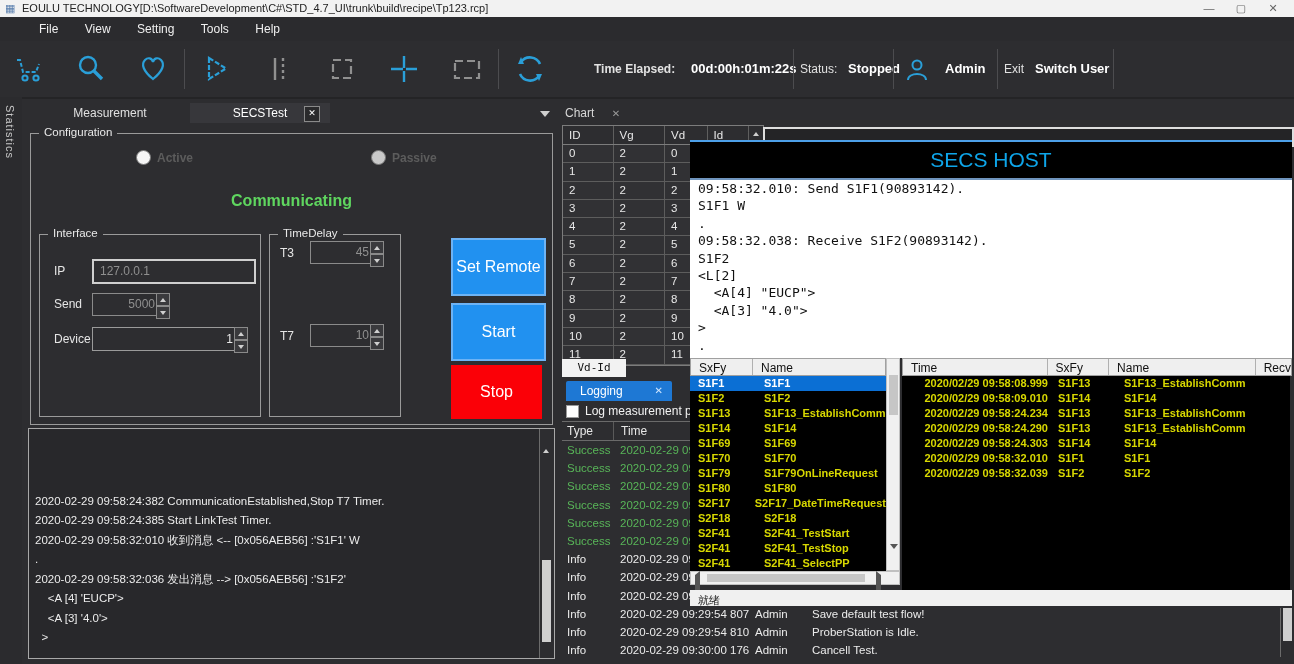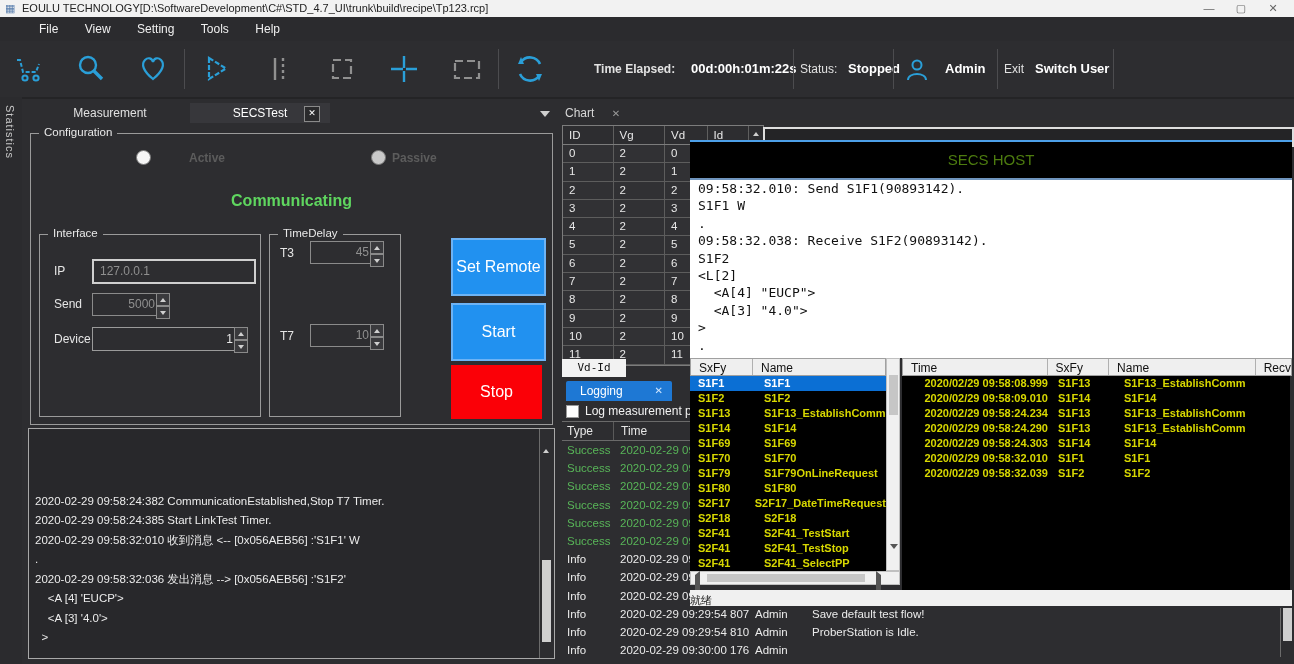--- a/index.html
+++ b/index.html
@@ -39,21 +39,21 @@
   .tri-dn-lt{width:0;height:0;border-left:5px solid transparent;border-right:5px solid transparent;border-top:6px solid #cfcfcf;}
 
   
   .groupbox{position:absolute;border:1px solid #9a9a9a;}
   .grouplabel{position:absolute;top:-8px;left:8px;background:#2d2d30;padding:0 5px;font-size:11.5px;color:#e8e8e8;}
   #config{left:30px;top:133px;width:521px;height:290px;}
   .radio{position:absolute;width:13px;height:13px;border-radius:50%;}
   #radio-active{left:105px;top:16px;background:#f5f5f5;border:1px solid #777;}
   #radio-passive{left:340px;top:16px;background:#c9c9c9;border:1px solid #777;}
   .radiolabel{position:absolute;top:17px;font-size:12px;color:#5c5c5c;font-weight:bold;}
-  #lbl-active{left:126px;margin-left:32px;} #lbl-passive{left:361px;}
+  #lbl-active{left:126px;} #lbl-passive{left:361px;}
   #comm-status{position:absolute;left:0;top:58px;width:521px;text-align:center;font-size:16px;font-weight:bold;color:#5fd65f;}
 
   #iface{left:8px;top:100px;width:220px;height:181px;}
   #tdelay{left:238px;top:100px;width:130px;height:181px;}
   .fldlabel{position:absolute;font-size:12px;color:#e6e6e6;}
   .fld{position:absolute;background:#2d2d30;font-size:12px;color:#8f8f8f;}
   #ip-input{left:52px;top:24px;width:154px;height:21px;border:2px solid #cfcfcf;line-height:21px;padding-left:6px;}
   #port-input{left:52px;top:58px;width:62px;height:21px;border:1px solid #8a8a8a;line-height:21px;text-align:right;padding-right:3px;}
   #device-input{left:52px;top:92px;width:140px;height:22px;border:1px solid #9a9a9a;line-height:22px;text-align:right;padding-right:3px;color:#e8e8e8;}
   .spin{position:absolute;width:14px;}
@@ -107,22 +107,22 @@
   .lg-time{width:135px;padding-left:7px;white-space:nowrap;overflow:hidden;}
   .lg-user{width:57px;white-space:nowrap;}
   .lg-msg{flex:1;white-space:nowrap;overflow:hidden;}
   #logscroll{left:1280px;top:439px;width:14px;height:218px;background:#2d2d30;border-left:1px solid #6b6b6b;z-index:1;}
 
   
   #white-strip{left:763px;top:127px;width:527px;height:16px;background:#242426;border:2px solid #dedede;z-index:3;}
 
   
   #secs{left:690px;top:140px;width:602px;height:466px;background:#2d2d30;border-top:2px solid #4da0e8;z-index:20;}
-  #secs-title{position:absolute;left:0;top:0;width:602px;height:36px;background:#000;color:#4d7c0f;
-      font-size:15px;line-height:36px;text-align:center;}
+  #secs-title{position:absolute;left:0;top:0;width:602px;height:36px;background:#000;color:#0ea5e9;
+      font-size:21px;line-height:36px;text-align:center;}
   #secs-msgs{position:absolute;left:0;top:36px;width:602px;height:180px;background:#fff;border-top:2px solid #6f94bd;
       box-sizing:border-box;}
   #secs-msgs .mline{padding-left:8px;font-family:"DejaVu Sans Mono",monospace;font-size:13px;line-height:17.4px;
       color:#111;white-space:pre;}
   .stable-head{position:absolute;height:18px;background:#efefef;display:flex;}
   .sh{font-size:12px;line-height:18px;color:#111;padding-left:8px;border-right:1px solid #b0b0b0;box-sizing:border-box;}
   #lt-head{left:0;top:216px;width:196px;border:1px solid #a0a0a0;box-sizing:border-box;}
   #lt-body{position:absolute;left:0;top:234px;width:196px;height:195px;background:#000;overflow:hidden;}
   .sxfy-row{display:flex;height:15px;}
   .sxfy-row span{font-size:11px;font-weight:bold;line-height:15px;color:#d8d800;white-space:nowrap;}
@@ -133,21 +133,21 @@
   .tri-up-d{width:0;height:0;border-left:4px solid transparent;border-right:4px solid transparent;border-bottom:5px solid #555;}
   .tri-dn-d{width:0;height:0;border-left:4px solid transparent;border-right:4px solid transparent;border-top:5px solid #555;}
   .tri-lf-d{width:0;height:0;border-top:4px solid transparent;border-bottom:4px solid transparent;border-right:5px solid #555;}
   .tri-rt-d{width:0;height:0;border-top:4px solid transparent;border-bottom:4px solid transparent;border-left:5px solid #555;}
   #rt-head{left:212px;top:216px;width:390px;border:1px solid #a0a0a0;box-sizing:border-box;}
   #rt-body{position:absolute;left:212px;top:234px;width:388px;height:214px;background:#000;overflow:hidden;}
   .hist-row{display:flex;height:15px;}
   .hist-row span{font-size:11px;font-weight:bold;line-height:15px;color:#d8d800;white-space:nowrap;}
   .hist-row .h1{width:146px;text-align:right;} .hist-row .h2{width:62px;padding-left:10px;} .hist-row .h3{padding-left:4px;}
   #secs-status{position:absolute;left:0;top:448px;width:602px;height:16px;background:#f0f0f0;}
-  #secs-status span{font-size:11px;line-height:16px;color:#222;padding-left:0;}
+  #secs-status span{font-size:11px;line-height:16px;color:#222;padding-left:8px;}
 
   .sbarrow-lt{position:absolute;left:3px;}
   svg{display:block;}
 </style>
 </head>
 <body>
 
 <div id="app">
 
   <div class="abs" id="titlebar">
@@ -553,20 +553,21 @@
           <span class="lg-type">Info</span>
           <span class="lg-time">2020-02-29 09:29:54 810</span>
           <span class="lg-user">Admin</span>
           <span class="lg-msg">ProberStation is Idle.</span>
         </div>
 
         <div class="log-row" style="color: rgb(235, 235, 235);">
           <span class="lg-type">Info</span>
           <span class="lg-time">2020-02-29 09:30:00 176</span>
           <span class="lg-user">Admin</span>
+          <span class="lg-msg">Cancell Test.</span>
         </div>
       </div>
   </div>
   <div class="abs" id="logscroll">
     <span class="thumb" style="bottom:16px;height:60px;"></span>
     <span class="sbarrow" style="bottom:3px;"><span class="tri-dn-s"></span></span>
   </div>
 
   <div class="abs" id="secs">
     <div id="secs-title">SECS HOST</div>

